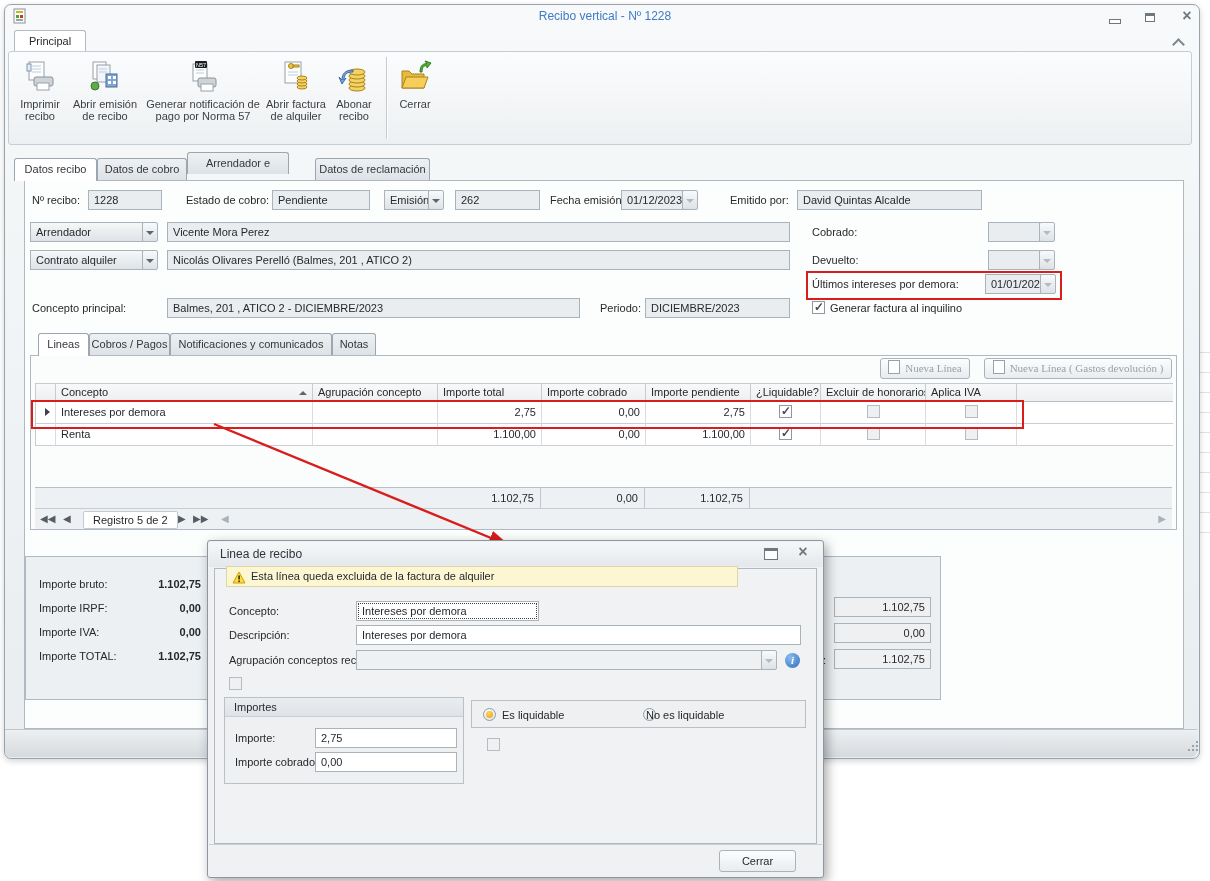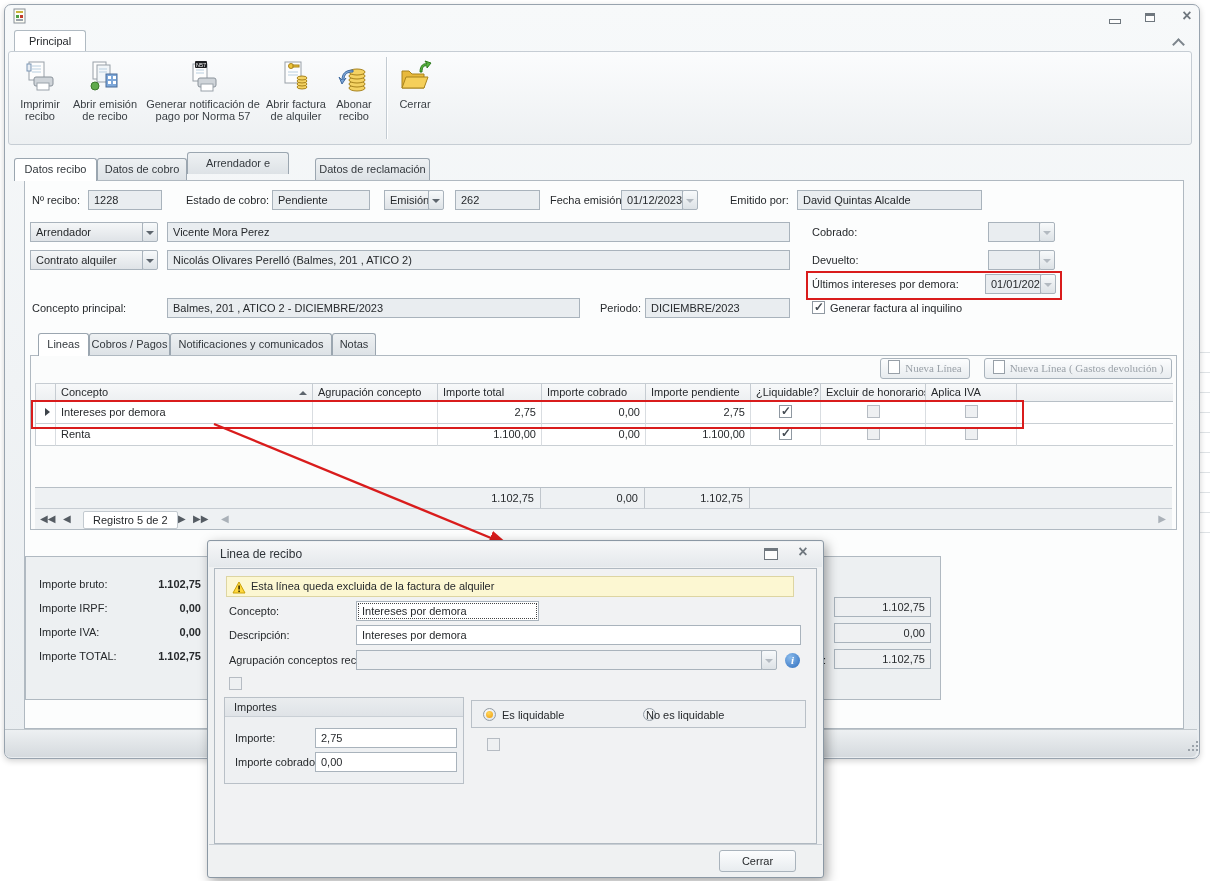--- a/index.html
+++ b/index.html
@@ -95,20 +95,21 @@
   <div class="win"></div>
 
   
   <svg class="abs" style="left:12px;top:8px" width="16" height="16" viewBox="0 0 16 16">
     <rect x="2" y="1" width="11" height="14" fill="#fdfdf4" stroke="#8a929a"></rect>
     <rect x="4" y="3" width="7" height="2" fill="#c9b23a"></rect>
     <rect x="4" y="7" width="3" height="3" fill="#4f9e3f"></rect>
     <rect x="8" y="7" width="3" height="3" fill="#c0392b"></rect>
     <rect x="4" y="11" width="7" height="2" fill="#9aa2aa"></rect>
   </svg>
+  <div class="wtitle">Recibo vertical - Nº 1228</div>
   <div class="wbtn" style="left:1104px;top:10px">
       <span class="minico"></span>
     </div>
   <div class="wbtn" style="left:1140px;top:10px">
       <span class="restico"></span>
     </div>
   <div class="wbtn closeico" style="left:1176px;top:8px"></div>
 
   
   <div class="rtab" style="left:14px;top:30px">Principal</div>
@@ -390,21 +391,21 @@
     <div class="dlg-title">
       <span>Linea de recibo</span>
     </div>
     <div class="abs" style="left:556px;top:7px;width:14px;height:12px;border:1px solid #6f777e;border-top-width:3px;background:#fdfdfd;box-sizing:border-box"></div>
     <div class="abs closeico" style="left:586px;top:3px;width:18px;text-align:center"></div>
 
     
     <div class="panel" style="left:6px;top:27px;width:603px;height:276px;background:#f1f2f3"></div>
 
     
-    <div class="warn" style="left:18px;top:35px;width:568px;height:21px">
+    <div class="warn" style="left:18px;top:25px;width:512px;height:21px">
       <svg class="abs" style="left:5px;top:4px" width="14" height="13" viewBox="0 0 14 13">
         <path d="M7 1 L13 12 L1 12 Z" fill="#ffd83d" stroke="#caa20a"></path>
         <rect x="6.3" y="4.5" width="1.6" height="4" fill="#3a3000"></rect>
         <rect x="6.3" y="9.5" width="1.6" height="1.6" fill="#3a3000"></rect>
       </svg>
       <span>Esta línea queda excluida de la factura de alquiler</span>
     </div>
 
     
     <div class="lbl" style="left:21px;top:60px">Concepto:</div>

